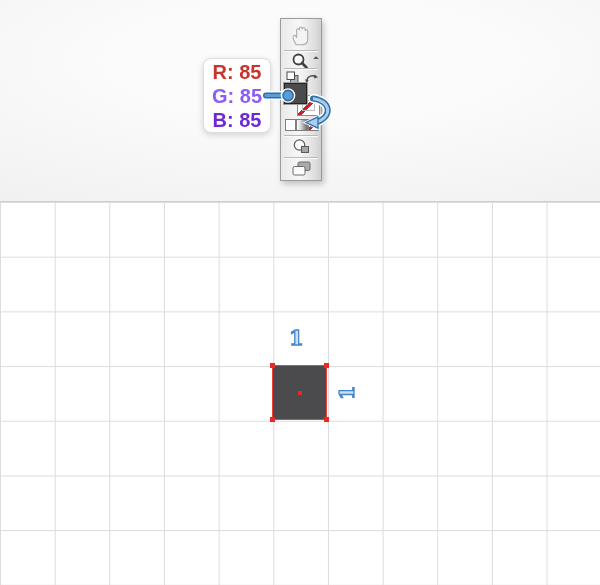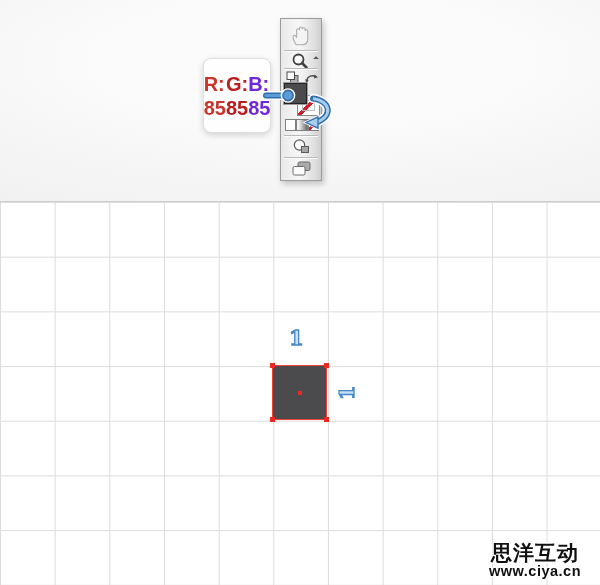--- a/index.html
+++ b/index.html
@@ -51,29 +51,29 @@
   .seg-color{width:11px;background:#fdfdfd;}
   .seg-gradient{width:12px;border-left:none;border-right:none;
     background:linear-gradient(to right,#ffffff 0%,#d9d9d9 35%,#6e6e6e 100%);}
   .seg-none{width:11px;background:
       linear-gradient(135deg, transparent 42%, #ce1f31 42%, #ce1f31 58%, transparent 58%),#fff;}
   
   .rgb-tooltip{
     position:absolute;left:203px;top:58px;width:66px;height:73px;
     background:#fefefe;border:1px solid #dedede;border-radius:8px;
     box-shadow:0 2px 6px rgba(0,0,0,.16);
-    display:flex;flex-direction:row;justify-content:center;align-items:center;
+    display:flex;flex-direction:column;justify-content:center;align-items:center;
     gap:0;z-index:5;
   }
   .rgb-line{
     font-size:20px;font-weight:bold;line-height:24px;letter-spacing:0px;
     text-shadow:0 0 2px rgba(255,255,255,.9);
   }
   .rgb-r{color:#c9342c;}
-  .rgb-g{color:#b91c1c;}
+  .rgb-g{color:#8b5cf6;}
   .rgb-b{color:#6d28d9;}
   .anno-svg{position:absolute;left:0;top:0;width:600px;height:201px;z-index:8;pointer-events:none;}
   
   .artboard{
     position:absolute;left:0;top:201px;width:600px;height:384px;
     background-color:#ffffff;
     background-image:
       linear-gradient(to right,#dcdcdc 1px, transparent 1px),
       linear-gradient(to bottom,#dcdcdc 1px, transparent 1px);
     background-size:54.66px 54.7px;
@@ -229,19 +229,15 @@
       <div class="anchor tl"></div>
       <div class="anchor tr"></div>
       <div class="anchor bl"></div>
       <div class="anchor br"></div>
       <div class="center-dot"></div>
     </div>
 
     <div class="dim-label dim-top">1</div>
     <div class="dim-label dim-side">1</div>
 
-    <div class="watermark">
-      <div class="wm-title">思洋互动</div>
-      <div class="wm-url">www.ciya.cn</div>
-    </div>
   </div>
 
 </div>
 
 </body></html>

